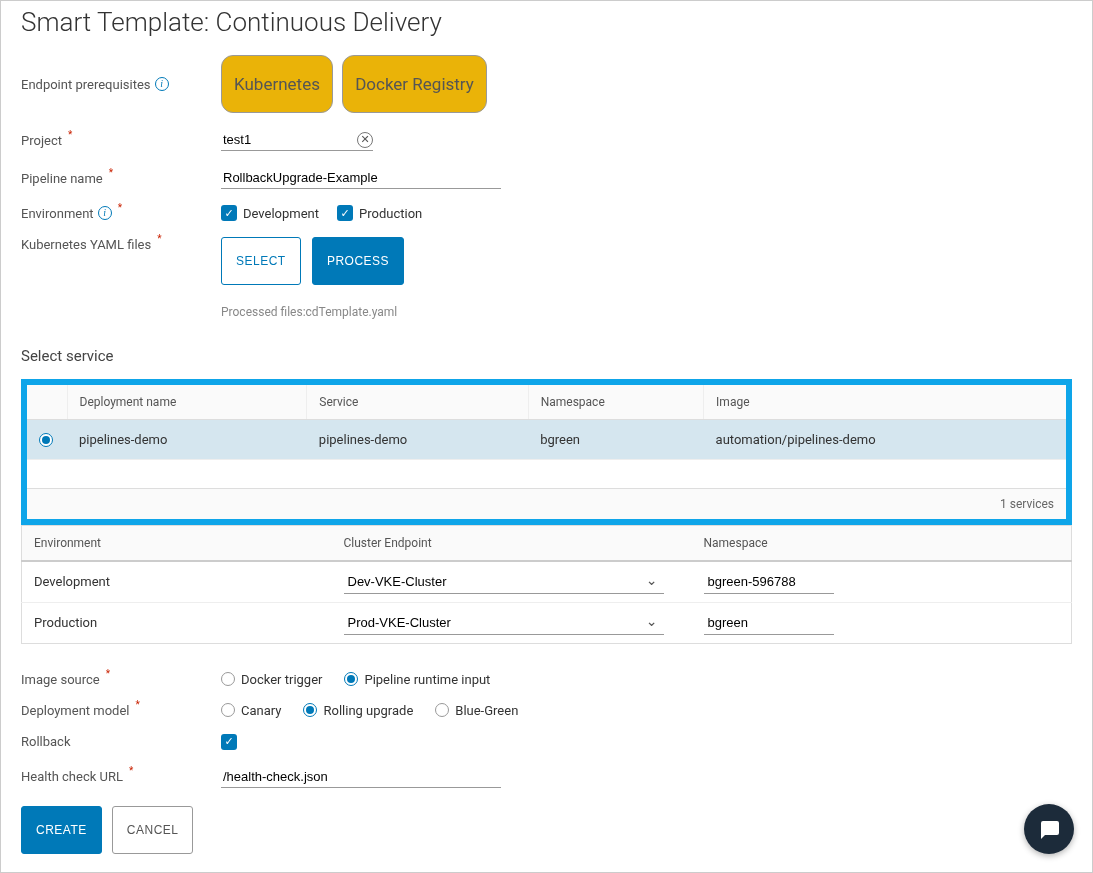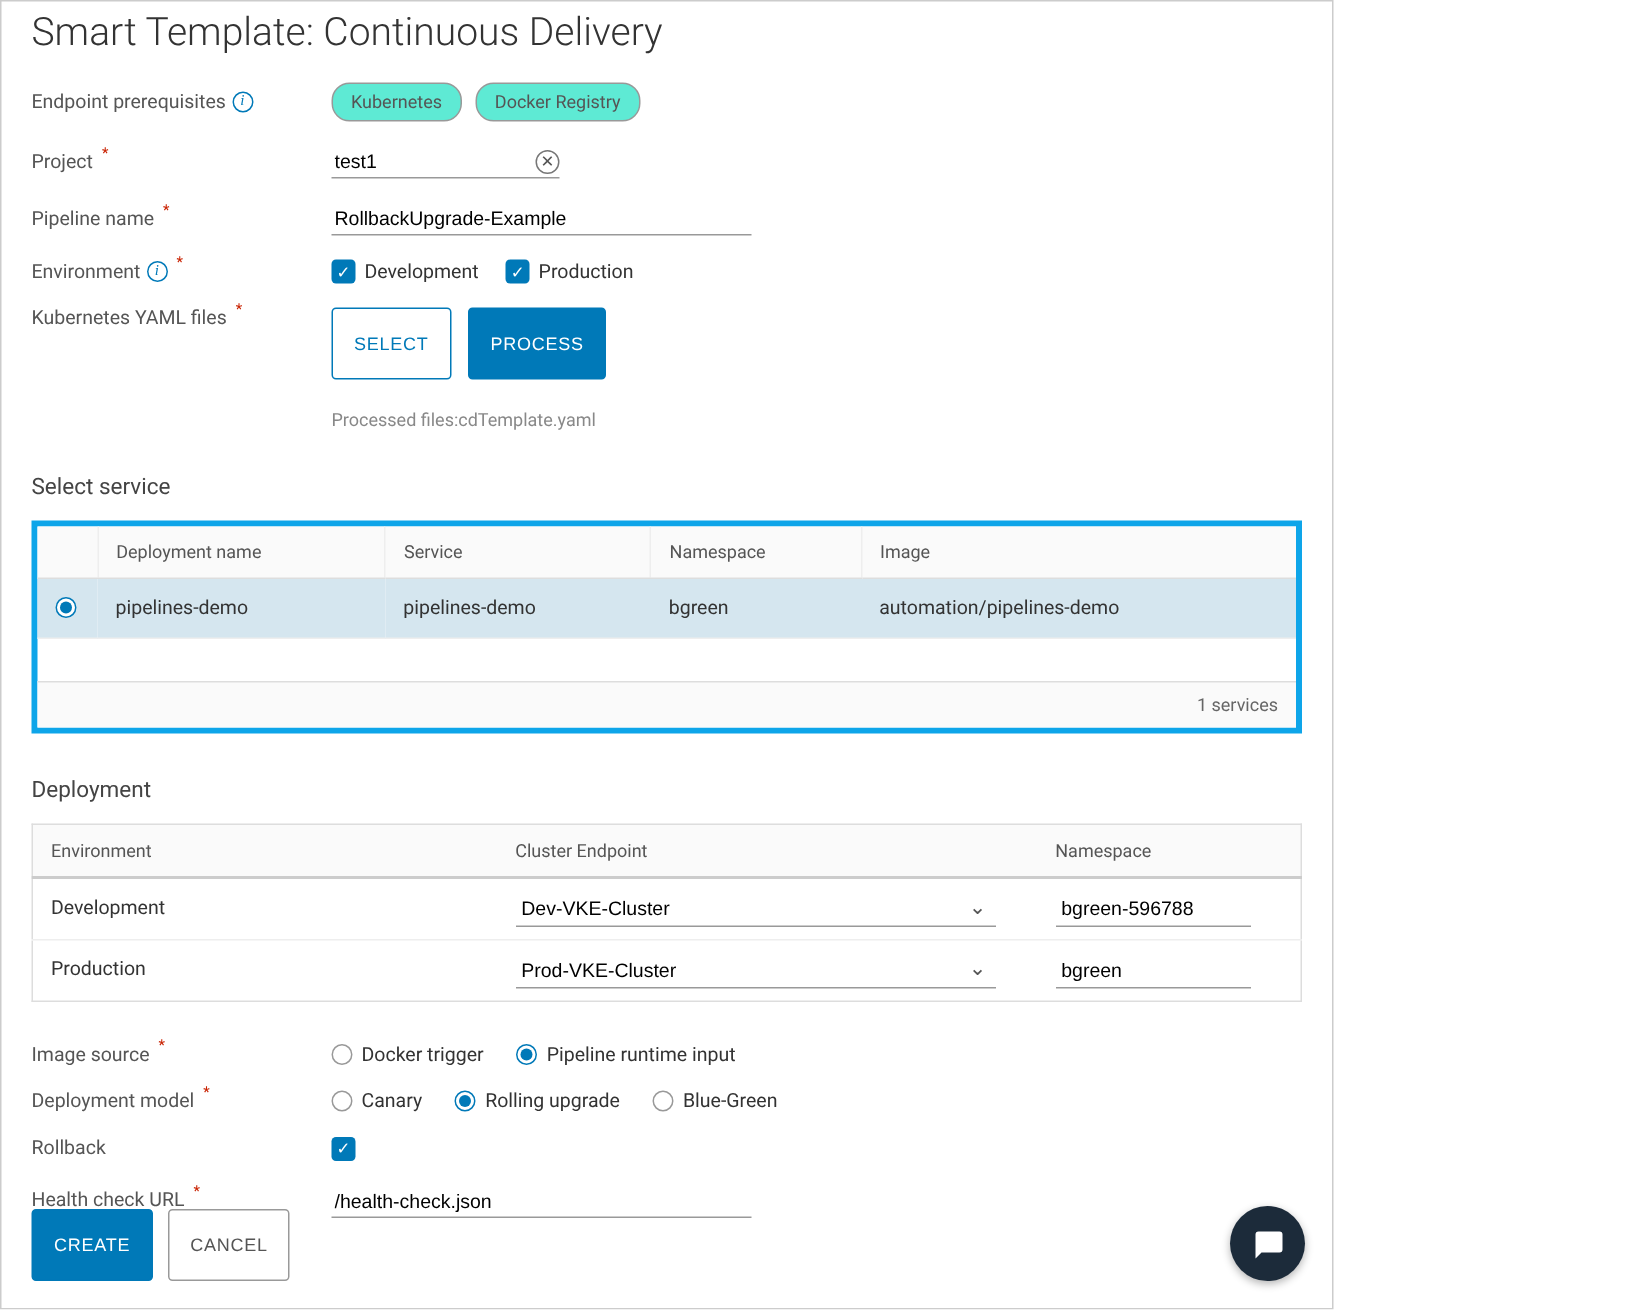--- a/index.html
+++ b/index.html
@@ -5,21 +5,21 @@
   * { box-sizing: border-box; }
   body {
     margin: 0;
     font-family: -apple-system, BlinkMacSystemFont, "Segoe UI", Roboto, Arial, sans-serif;
     font-size: 13px;
     color: #333;
     background: #fff;
   }
   .page {
     border: 1px solid #ccc;
-    width: 889px;
+    width: 1093px;
     height: 873px;
     padding: 0 20px 20px 20px;
     position: relative;
     overflow: hidden;
   }
   .title {
     font-size: 26px;
     font-weight: 300;
     color: #333;
     margin: 6px 0 18px 0;
@@ -40,25 +40,25 @@
   .info-icon {
     display:inline-flex;
     width:14px;height:14px;border:1px solid #0079b8;border-radius:50%;
     color:#0079b8;font-size:10px;align-items:center;justify-content:center;
     font-style: italic; font-family: serif;
   }
   .tag {
     display:inline-block;
     border:1px solid #999;
     border-radius: 12px;
-    padding: 5px 12px;
-    font-size: 12px;
+    padding: 18px 12px;
+    font-size: 17px;
     color:#555;
     margin-right:6px;
-    background:#5eead4;
+    background:#eab308;
   }
   .input-underline {
     border:none;
     border-bottom:1px solid #999;
     font-size:13px;
     padding:3px 2px;
     outline:none;
     background:transparent;
   }
   .input-underline.wide { width: 280px; }
@@ -76,21 +76,21 @@
   .cb-label {font-size:13px;color:#333;margin-right:18px;}
   .btn {
     font-size:12px; padding:16px 14px;border-radius:3px;cursor:pointer;
     letter-spacing: 0.5px;
   }
   .btn-outline-blue {background:#fff;border:1px solid #0079b8;color:#0079b8;}
   .btn-blue {background:#0079b8;border:1px solid #0079b8;color:#fff;}
   .btn-outline-gray {background:#fff;border:1px solid #999;color:#555;}
   .processed-note {font-size:12px;color:#888;margin-top:20px;}
   .section-heading {font-size:15px;color:#444;margin:28px 0 14px 0;}
-  .table-wrap {border:4px solid #0ea5e9;}
+  .table-wrap {border:6px solid #0ea5e9;}
   .table {width:100%;border-collapse:collapse;}
   .table th {
     text-align:left;font-weight:400;font-size:12px;color:#555;
     padding:10px 12px;background:#fafafa;border-bottom:1px solid #ddd;
     border-left:1px solid #eee;
   }
   .table th:first-child{border-left:none;width:40px;}
   .table td {padding:12px 12px;font-size:13px;color:#333;}
   .table tr.selected td {background:#d5e6ef;}
   .radio-dot {
@@ -211,21 +211,20 @@
           <td>automation/pipelines-demo</td>
         </tr>
         <tr class="empty-row">
             <td colspan="5"></td>
           </tr>
       </tbody>
     </table>
     <div class="table-footer">1 services</div>
   </div>
 
-  <div class="section-heading">Deployment</div>
   <table class="d-table">
     <thead>
       <tr>
         <th style="width:310px;">Environment</th>
         <th style="width:360px;">Cluster Endpoint</th>
         <th>Namespace</th>
       </tr>
     </thead>
     <tbody>
       <tr>

